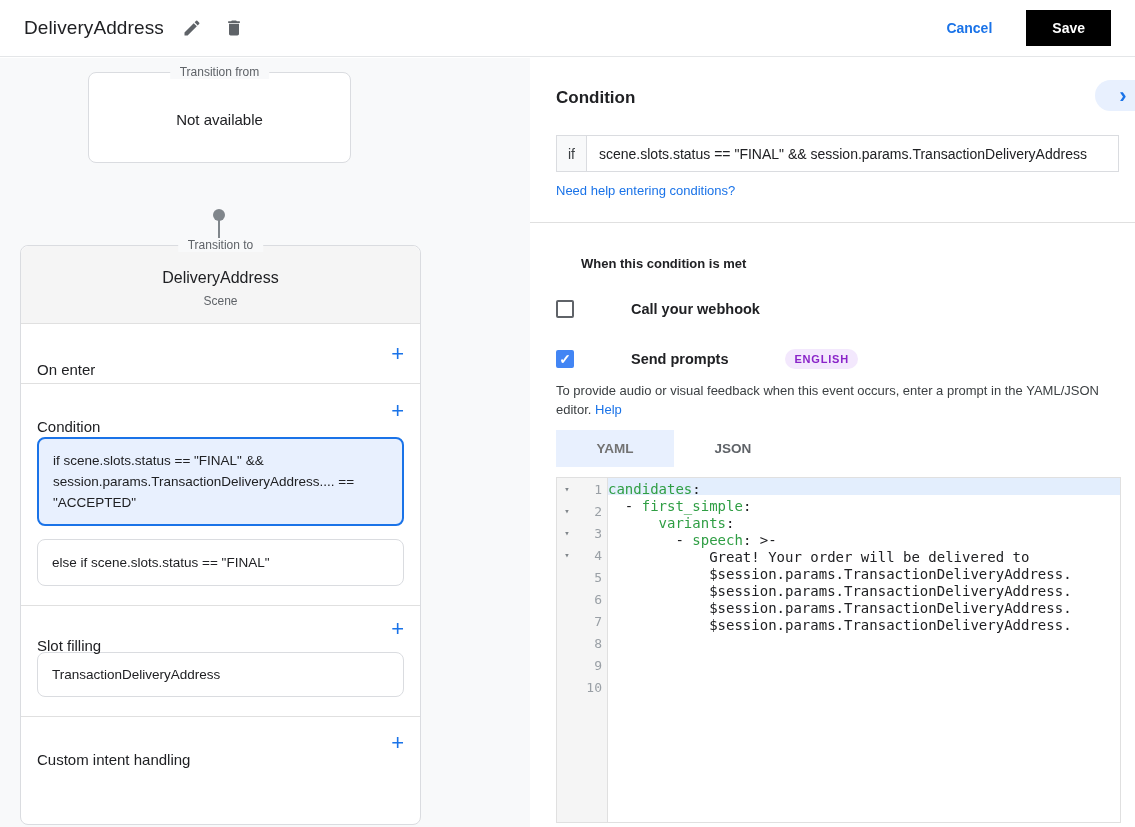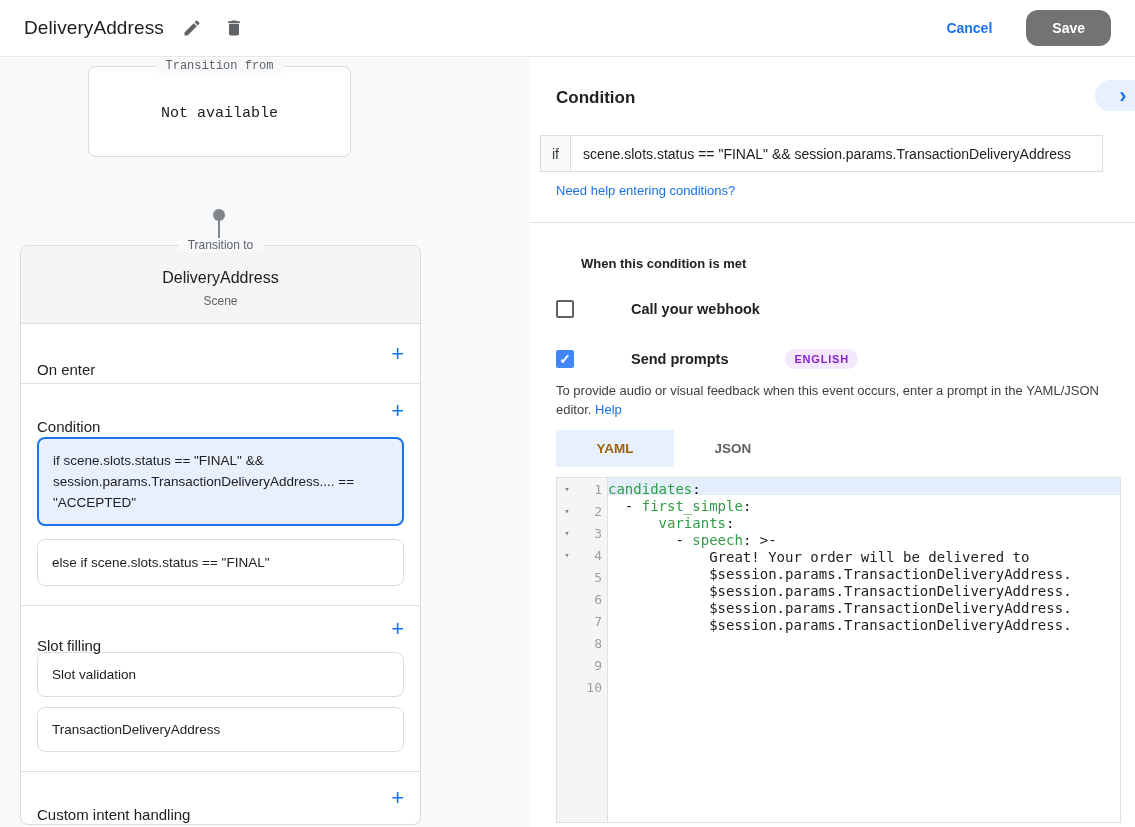--- a/index.html
+++ b/index.html
@@ -10,30 +10,30 @@
   
   .topbar { position:absolute; top:0; left:0; width:1135px; height:57px; background:#fff;
     border-bottom:1px solid #e4e6e8; display:flex; align-items:center; padding:0 24px; z-index:5; }
   .page-title { font-size:19px; color:#202124; letter-spacing:.1px; }
   .icon-btn { background:none; border:none; cursor:pointer; padding:4px; margin-left:14px;
     display:flex; align-items:center; }
   .icon-btn svg { width:20px; height:20px; fill:#5f6368; }
   .topbar-spacer { flex:1; }
   .cancel-btn { background:none; border:none; color:#1a73e8; font-size:14px; font-weight:700;
     font-family:inherit; cursor:pointer; margin-right:34px; }
-  .save-btn { background:#737373; border:none; color:#fff; font-size:14px; font-weight:700;
-    font-family:inherit; border-radius:12px; padding:10px 26px; cursor:pointer; }
+  .save-btn { background:#000000; border:none; color:#fff; font-size:14px; font-weight:700;
+    font-family:inherit; border-radius:0; padding:10px 26px; cursor:pointer; }
 
   
   .canvas { position:absolute; top:58px; left:0; width:530px; height:769px; background:#f8f9fa; }
 
   .flow-box { position:absolute; background:#fff; border:1px solid #dadce0; border-radius:8px; }
   .legend { position:absolute; top:-8px; left:50%; transform:translateX(-50%);
     background:#f8f9fa; padding:0 10px; font-size:12px; color:#5f6368; white-space:nowrap; }
-  .from-box { left:88px; top:8px; width:263px; height:91px;font-family:Liberation Mono, monospace; }
+  .from-box { left:88px; top:14px; width:263px; height:91px; }
   .from-box .box-content { text-align:center; margin-top:38px; font-size:15px; color:#202124; }
 
   .connector-dot { position:absolute; left:213px; top:151px; width:12px; height:12px;
     border-radius:50%; background:#80868b; }
   .connector-line { position:absolute; left:218px; top:160px; width:2px; height:60px; background:#80868b; }
   .connector-arrow { position:absolute; left:212px; top:219px; width:0; height:0;
     border-left:7px solid transparent; border-right:7px solid transparent; border-top:12px solid #80868b; }
 
   .scene-card { position:absolute; left:20px; top:187px; width:401px; height:580px;
     background:#fff; border:1px solid #dadce0; border-radius:8px; }
@@ -61,21 +61,21 @@
     border-radius:8px; padding:14px 14px; font-size:13.5px; color:#202124; cursor:pointer; }
   .slot-box.last { margin-bottom:19px; }
   .row-custom { height:52px; border-bottom:none; }
 
   
   .panel { position:absolute; top:58px; left:530px; width:605px; height:769px; background:#fff; }
   .panel-h { position:absolute; left:26px; top:30px; font-size:17px; color:#202124; }
   .chevron-pill { position:absolute; top:22px; right:-16px; width:56px; height:31px;
     background:#e8f0fe; border:none; border-radius:16px; cursor:pointer;
     color:#1a73e8; font-size:22px; font-weight:700; line-height:28px; text-align:center; }
-  .if-row { position:absolute; left:10px; top:77px; width:563px; height:37px;
+  .if-row { position:absolute; left:26px; top:77px; width:563px; height:37px;
     border:1px solid #dadce0; display:flex; background:#fff; }
   .if-cell { width:30px; background:#f8f9fa; border-right:1px solid #dadce0;
     display:flex; align-items:center; justify-content:center; font-size:14px; color:#3c4043; }
   .if-value { flex:1; display:flex; align-items:center; padding:0 12px; font-size:14px;
     color:#202124; white-space:nowrap; overflow:hidden; }
   .help-link { position:absolute; left:26px; top:125px; font-size:13px; color:#1a73e8;
     text-decoration:none; cursor:pointer; }
   .panel-divider { position:absolute; left:0; top:164px; width:605px; height:1px; background:#e0e0e0; }
   .when-h { position:absolute; left:26px; top:198px; font-size:13px; color:#202124;margin-left:25px; }
 
@@ -90,21 +90,21 @@
   .lang-badge { margin-left:16px; background:#f3e8fd; color:#8a24c9; font-size:11px;
     font-weight:700; letter-spacing:.8px; padding:4px 9px; border-radius:10px; }
 
   .prompt-desc { position:absolute; left:26px; top:323px; width:570px; font-size:13px;
     line-height:19px; color:#3c4043; }
   .inline-link { color:#1a73e8; text-decoration:none; cursor:pointer; }
 
   .tabs { position:absolute; left:26px; top:372px; display:flex; }
   .tab { width:118px; height:37px; display:flex; align-items:center; justify-content:center;
     font-size:13.5px; font-weight:700; cursor:pointer; }
-  .tab.active { background:#e8f0fe; color:#a16207; }
+  .tab.active { background:#e8f0fe; color:#737373; }
   .tab.inactive { background:#fff; color:#5f6368; }
 
   
   .editor { position:absolute; left:26px; top:419px; width:565px; height:346px;
     border:1px solid #e0e0e0; background:#fff; display:flex;
     font-family:"DejaVu Sans Mono","Liberation Mono",monospace; font-size:14px; }
   .gutter { width:51px; background:#f5f5f5; border-right:1px solid #e0e0e0; flex:none; }
   .gutter-row { height:22px; display:flex; align-items:center; }
   .fold { width:20px; text-align:center; font-size:9px; color:#80868b; cursor:pointer; }
   .lnum { flex:1; text-align:right; padding-right:5px; font-size:13px; color:#9aa0a6; }
@@ -169,21 +169,20 @@
       </div>
       <div class="cond-box">if scene.slots.status == "FINAL" &amp;&amp; session.params.TransactionDeliveryAddress.... == "ACCEPTED"</div>
       <div class="cond-box-alt">else if scene.slots.status == "FINAL"</div>
     </div>
 
     <div class="section">
       <div class="section-heading" style="height:46px;">
         <span class="row-label">Slot filling</span>
         <button class="plus-btn">+</button>
       </div>
-      <div class="slot-box">Slot validation</div>
       <div class="slot-box last">TransactionDeliveryAddress</div>
     </div>
 
     <div class="card-row row-custom">
       <span class="row-label">Custom intent handling</span>
       <button class="plus-btn">+</button>
     </div>
   </div>
 </div>
 

